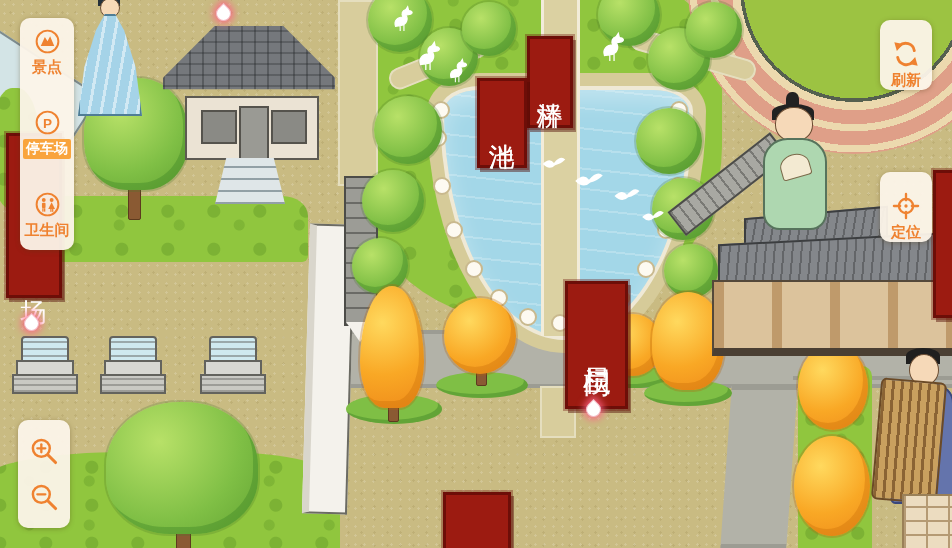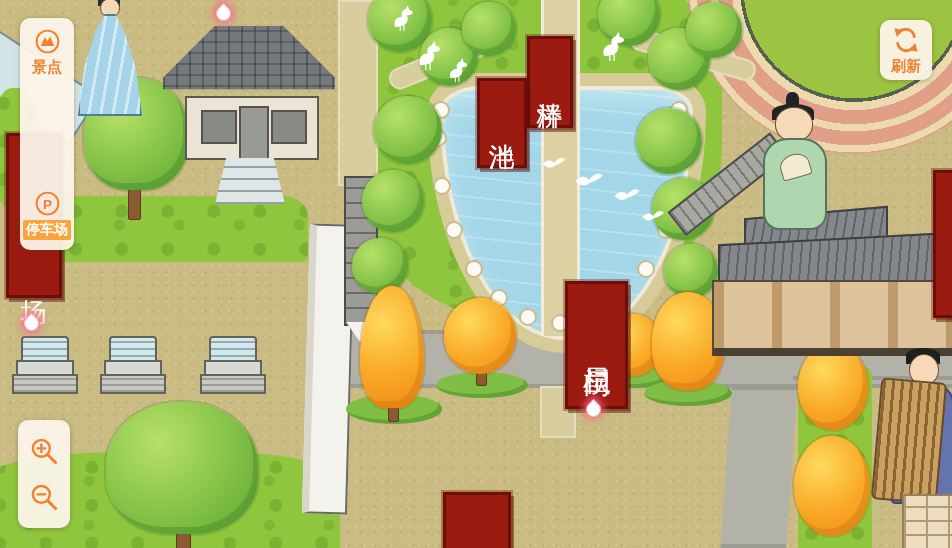--- a/index.html
+++ b/index.html
@@ -108,21 +108,21 @@
   .pin{width:13px;height:13px;background:#fff;border:1px solid #f3b9c4;border-radius:50% 50% 50% 0;
     transform:rotate(135deg);box-shadow:0 0 7px 3px rgba(255,100,135,.8);}
   
   .skin{background:#f6d9b8;border:1.5px solid #6b4d33;border-radius:50%;}
   
   .panel{background:rgba(252,244,233,.95);border-radius:10px;box-shadow:0 1px 5px rgba(80,60,20,.35);z-index:50;}
   .left-panel{left:20px;top:18px;width:54px;height:232px;display:flex;flex-direction:column;justify-content:space-between;padding:10px 0;box-sizing:border-box;}
   .lp-item{display:flex;flex-direction:column;align-items:center;gap:3px;cursor:pointer;}
   .lp-label{color:#ef8230;font-size:15px;font-weight:600;white-space:nowrap;}
   .lp-label.hl{background:#f9a43d;color:#fff;padding:1px 3px;border-radius:2px;font-size:14px;margin:0 -4px;}
-  .rt-btn{position:absolute;left:880px;width:52px;height:60px;display:flex;flex-direction:column;align-items:center;justify-content:center;gap:2px;cursor:pointer;}
+  .rt-btn{position:absolute;left:880px;width:52px;height:70px;display:flex;flex-direction:column;align-items:center;justify-content:flex-end;gap:2px;cursor:pointer;}
   .rt-label{color:#ef8230;font-size:15px;font-weight:600;}
   .zoom-panel{left:18px;top:420px;width:52px;height:108px;display:flex;flex-direction:column;align-items:center;justify-content:space-evenly;}
   .icon{display:block;}
 </style>
 </head>
 <body>
 
 <div class="stage">
 
   <div class="abs corner-roof"></div>
@@ -307,30 +307,57 @@
         </svg>
       <span class="lp-label">景点</span>
     </div>
     <div class="lp-item">
       <svg class="icon" width="27" height="27" viewBox="0 0 36 36">
           <circle cx="18" cy="18" r="14.5" fill="none" stroke="#ef8230" stroke-width="2.6"></circle>
           <text x="18" y="25" text-anchor="middle" font-size="18" font-weight="bold" fill="#ef8230" font-family="Liberation Sans, sans-serif">P</text>
         </svg>
       <span class="lp-label hl">停车场</span>
     </div>
+    <div class="lp-item">
+      <svg class="icon" width="27" height="27" viewBox="0 0 36 36">
+          <circle cx="18" cy="18" r="14.5" fill="none" stroke="#ef8230" stroke-width="2.6"></circle>
+          <circle cx="13" cy="12" r="2.6" fill="#ef8230"></circle>
+          <rect x="10.6" y="15.5" width="4.8" height="7.5" rx="1.6" fill="#ef8230"></rect>
+          <rect x="11" y="23" width="1.8" height="4.5" fill="#ef8230"></rect>
+          <rect x="13.3" y="23" width="1.8" height="4.5" fill="#ef8230"></rect>
+          <circle cx="23.5" cy="12" r="2.6" fill="#ef8230"></circle>
+          <path d="M23.5 15 L28 24 H19 Z" fill="#ef8230"></path>
+          <rect x="21.7" y="24" width="1.7" height="3.8" fill="#ef8230"></rect>
+          <rect x="24.1" y="24" width="1.7" height="3.8" fill="#ef8230"></rect>
+        </svg>
+      <span class="lp-label">卫生间</span>
+    </div>
   </div>
 
   <div class="panel rt-btn" style="top:20px;">
     <svg class="icon" width="30" height="30" viewBox="0 0 36 36">
         <path d="M28 14 A10.5 10.5 0 0 0 10 8.5" fill="none" stroke="#ef8230" stroke-width="3.4" stroke-linecap="round"></path>
         <polygon points="4,4 14.5,6 7,14.5" fill="#ef8230"></polygon>
         <path d="M8 22 A10.5 10.5 0 0 0 26 27.5" fill="none" stroke="#ef8230" stroke-width="3.4" stroke-linecap="round"></path>
         <polygon points="32,32 21.5,30 29,21.5" fill="#ef8230"></polygon>
       </svg>
     <span class="rt-label">刷新</span>
+  </div>
+  <div class="panel rt-btn" style="top:172px;">
+    <svg class="icon" width="30" height="30" viewBox="0 0 36 36">
+        <circle cx="18" cy="18" r="8.5" fill="none" stroke="#ef8230" stroke-width="2.8"></circle>
+        <circle cx="18" cy="18" r="2" fill="#ef8230"></circle>
+        <g stroke="#ef8230" stroke-width="2.8" stroke-linecap="round">
+          <line x1="18" y1="3.5" x2="18" y2="11"></line>
+          <line x1="18" y1="25" x2="18" y2="32.5"></line>
+          <line x1="3.5" y1="18" x2="11" y2="18"></line>
+          <line x1="25" y1="18" x2="32.5" y2="18"></line>
+        </g>
+      </svg>
+    <span class="rt-label">定位</span>
   </div>
 
   <div class="abs panel zoom-panel">
     <svg class="icon" width="32" height="32" viewBox="0 0 36 36">
         <circle cx="15" cy="15" r="9.5" fill="none" stroke="#ef8230" stroke-width="2.8"></circle>
         <line x1="22.5" y1="22.5" x2="31" y2="31" stroke="#ef8230" stroke-width="3.4" stroke-linecap="round"></line>
         <g stroke="#ef8230" stroke-width="2.6" stroke-linecap="round">
           <line x1="15" y1="10.5" x2="15" y2="19.5"></line>
           <line x1="10.5" y1="15" x2="19.5" y2="15"></line>
         </g>

